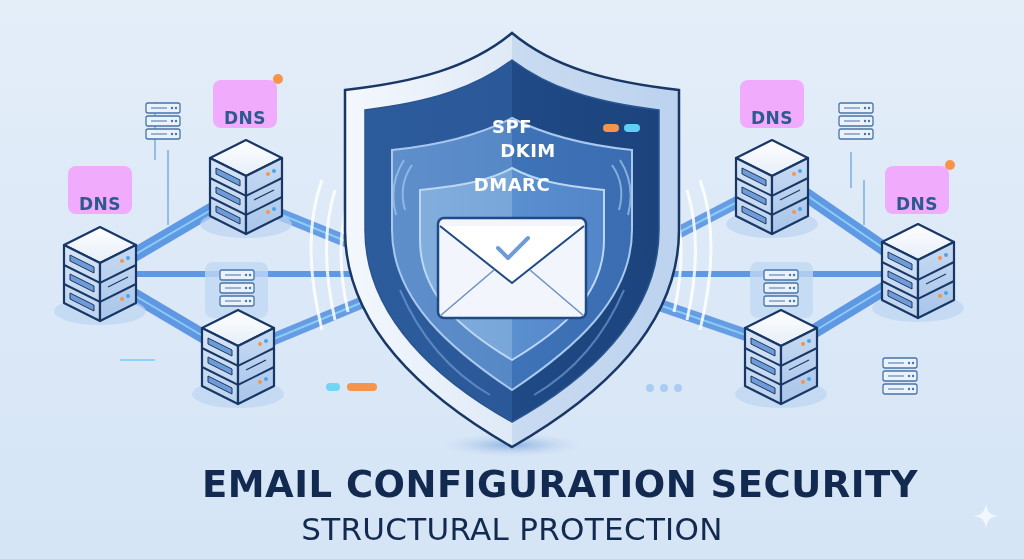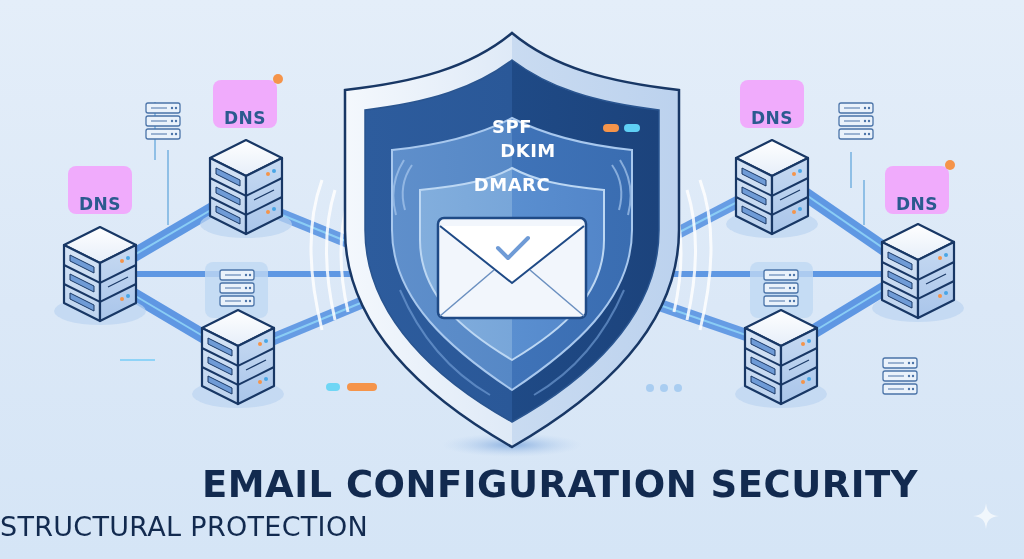--- a/index.html
+++ b/index.html
@@ -24,22 +24,22 @@
       position: absolute; left: 0; width: 100%; text-align: center;
       color: #ffffff; font-weight: bold; font-family: "DejaVu Sans", sans-serif;
       font-size: 18px; letter-spacing: 0.5px;
     }
     .title {
       position: absolute; left: 0; width: 1024px; text-align: center; top: 463px;
       font-family: "DejaVu Sans", sans-serif; font-weight: bold; font-size: 37px;
       color: #122a4f; letter-spacing: 0.5px; padding-left: 48px;
     }
     .subtitle {
-      position: absolute; left: 0; width: 1024px; top: 511px;
-      font-family: "DejaVu Sans", sans-serif; font-size: 27px;
+      position: absolute; left: 0; width: 1024px; text-align: center; top: 511px;
+      font-family: "DejaVu Sans", sans-serif; font-size: 31px;
       color: #122a4f; letter-spacing: 0.3px;
     }
     .pill { position: absolute; height: 8px; border-radius: 4px; }
     .sparkle { position: absolute; left: 972px; top: 502px; width: 28px; height: 28px; }
   </style>
 </head>
 <body>
 
 <svg class="scene" width="1024" height="559" viewBox="0 0 1024 559">
   <defs>

